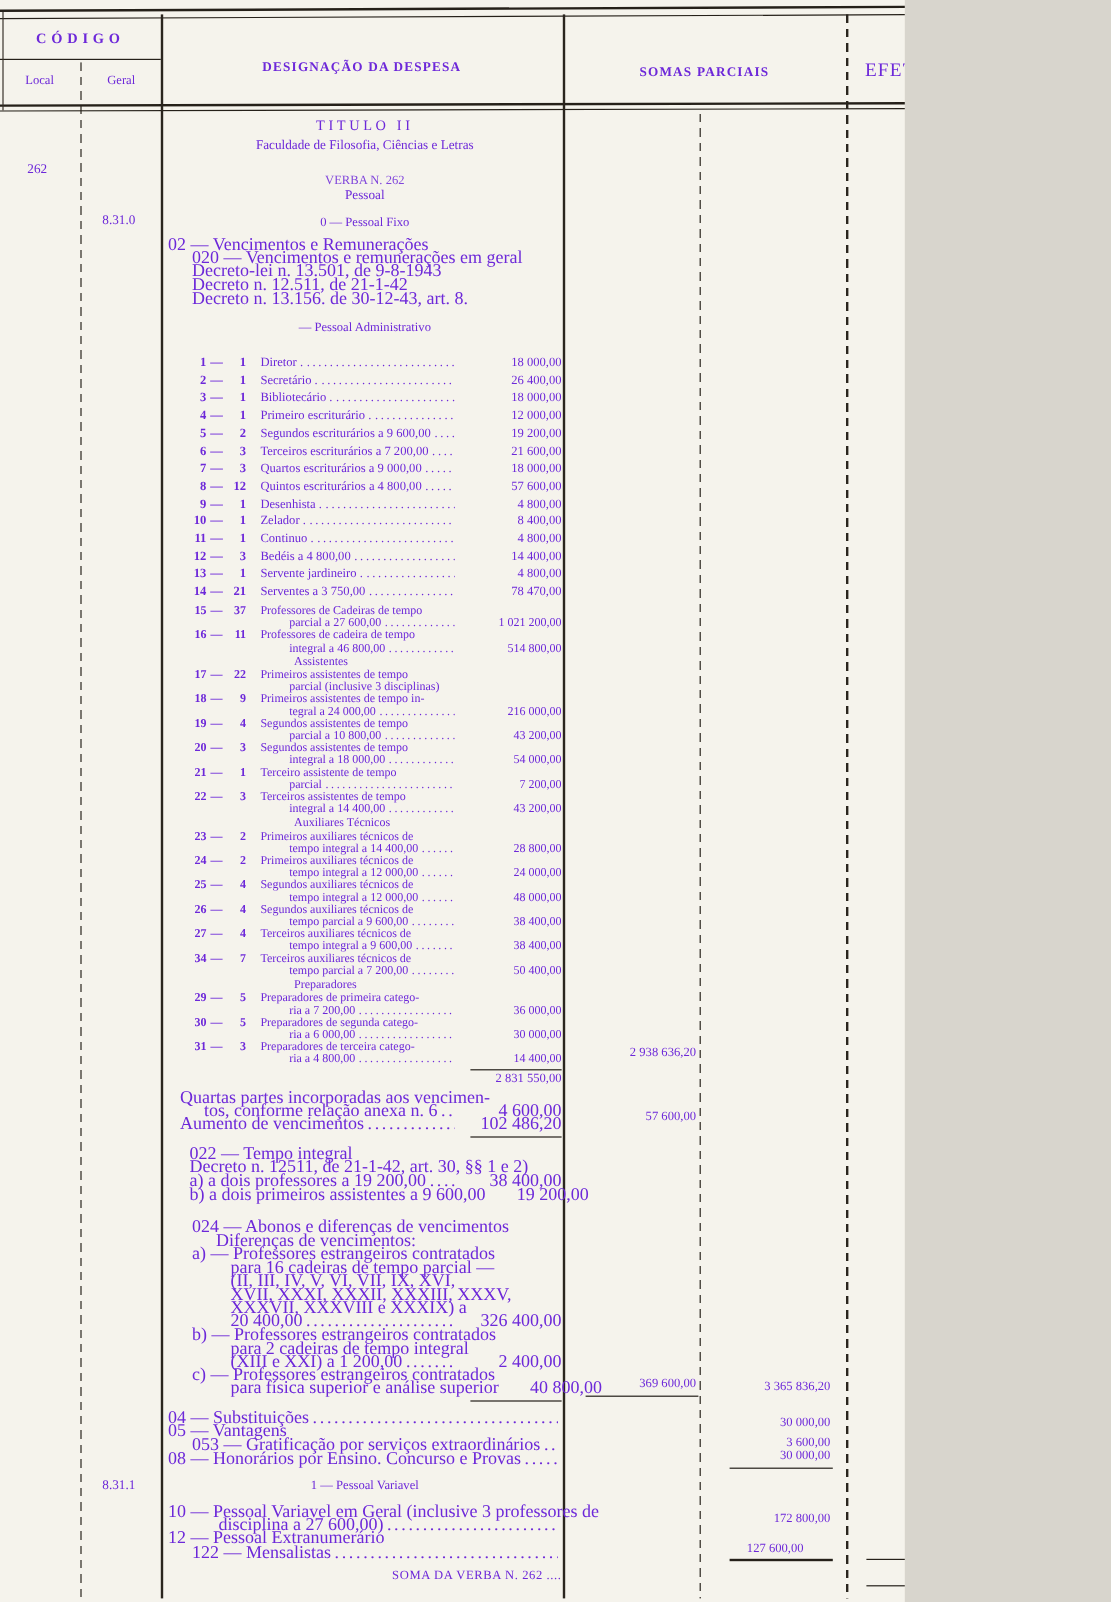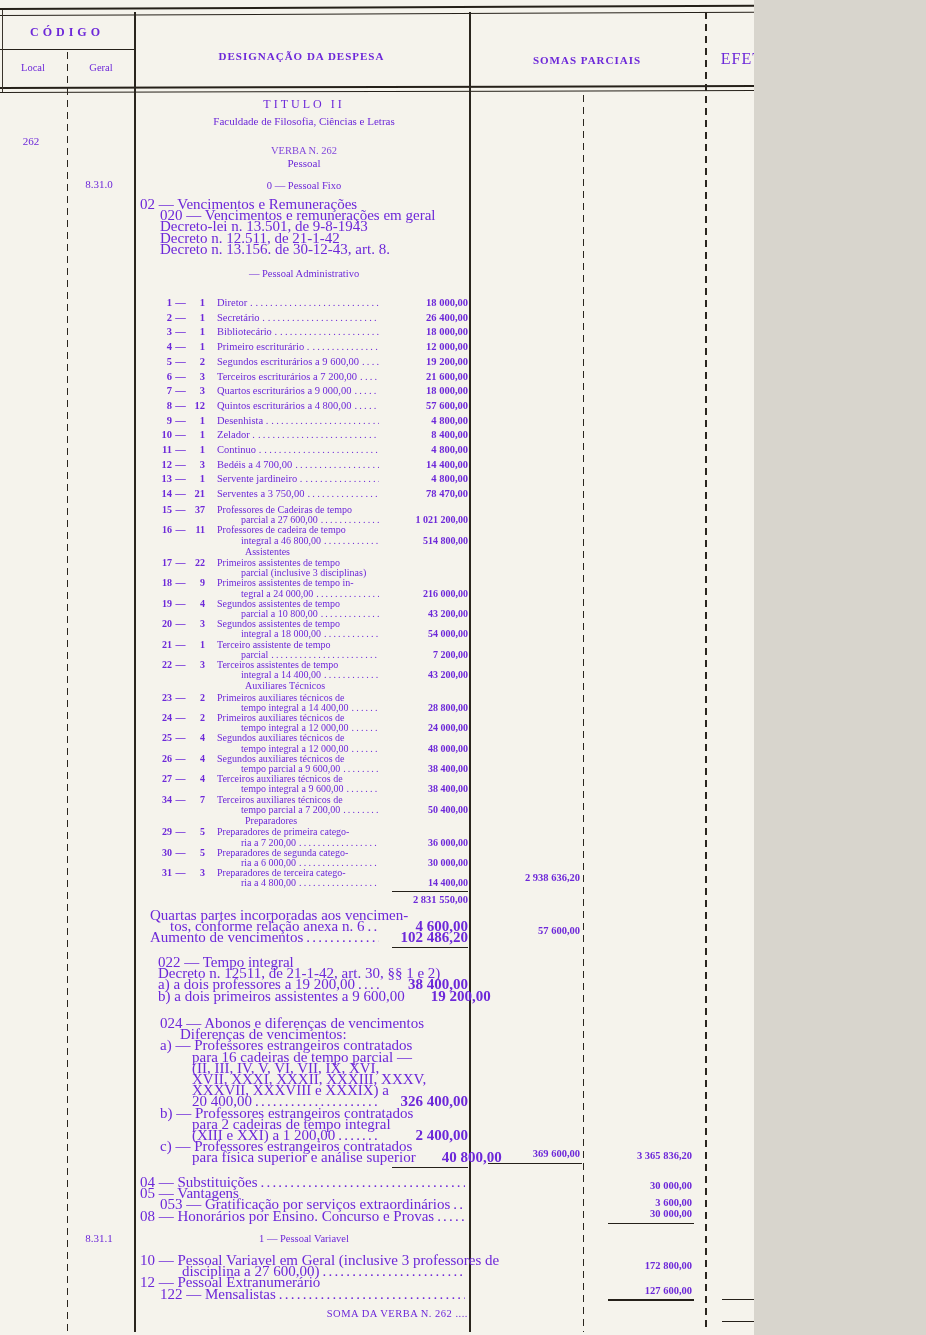--- a/index.html
+++ b/index.html
@@ -7,21 +7,21 @@
         font-family:"Liberation Serif","DejaVu Serif",serif;color:#6d28d9;overflow:hidden;}
   .abs{position:absolute;}
   .vrule{position:absolute;width:2px;background:#2a251e;}
   .vrule.dash{background:repeating-linear-gradient(to bottom,#2a251e 0 7px,transparent 7px 12px);}
   .vrule.thin{width:1px;background:#3a342c;}
   .hrule{position:absolute;height:2px;background:#252019;}
   .hrule.thin{height:1px;}
   .c{text-align:center;}
   .r{text-align:right;}
   .b{font-weight:normal;}
-  .amt{font-weight:bold;white-space:nowrap;}
+  .amt{font-weight:normal;white-space:nowrap;}
   .hdr{font-weight:bold;letter-spacing:1px;font-size:11px;}
   .hdr-big{font-weight:bold;letter-spacing:4px;font-size:12px;}
   .small{font-size:10px;}
   
   .it{display:flex;align-items:baseline;line-height:14.7px;font-size:10.5px;}
   .nq{display:flex;flex:none;width:54px;font-weight:bold;}
   .nq .n{width:17px;text-align:right;}
   .nq .d{width:17px;text-align:center;}
   .nq .q{width:16px;text-align:right;}
   .it>.tx{margin-left:8px;white-space:nowrap;}
@@ -202,21 +202,21 @@
         <span class="tx">Continuo .</span>
         <span class="dots"></span>
         <span class="vl amt">4 800,00</span>
       </div>
       <div class="it">
         <span class="nq">
           <span class="n">12</span>
           <span class="d">—</span>
           <span class="q">3</span>
         </span>
-        <span class="tx">Bedéis a 4 700,00</span>
+        <span class="tx">Bedéis a 4 800,00</span>
         <span class="dots"></span>
         <span class="vl amt">14 400,00</span>
       </div>
       <div class="it">
         <span class="nq">
           <span class="n">13</span>
           <span class="d">—</span>
           <span class="q">1</span>
         </span>
         <span class="tx">Servente jardineiro .</span>
@@ -607,21 +607,21 @@
   <div class="abs amt r" style="left:476px;top:925px;width:104px;font-size:10.5px;">57 600,00</div>
   <div class="abs amt r" style="left:476px;top:1148px;width:104px;font-size:10.5px;">369 600,00</div>
   <div class="hrule thin" style="left:488px;top:1163px;width:94px;"></div>
 
   <div class="abs amt r" style="left:600px;top:1150px;width:92px;font-size:10.5px;">3 365 836,20</div>
   <div class="abs amt r" style="left:600px;top:1180px;width:92px;font-size:10.5px;">30 000,00</div>
   <div class="abs amt r" style="left:600px;top:1197px;width:92px;font-size:10.5px;">3 600,00</div>
   <div class="abs amt r" style="left:600px;top:1208px;width:92px;font-size:10.5px;">30 000,00</div>
   <div class="hrule thin" style="left:608px;top:1223px;width:86px;"></div>
   <div class="abs amt r" style="left:600px;top:1260px;width:92px;font-size:10.5px;">172 800,00</div>
-  <div class="abs amt r" style="left:600px;top:1285px;width:92px;font-size:10.5px;">127 600,00</div>
+  <div class="abs amt r" style="left:600px;top:1285px;width:92px;font-size:10.5px;text-align:center;">127 600,00</div>
   <div class="hrule" style="left:608px;top:1299px;width:86px;"></div>
 
   <div class="abs amt r" style="left:716px;top:1208px;width:96px;font-size:10.5px;">3 313 436,20</div>
   <div class="abs amt r" style="left:716px;top:1285px;width:96px;font-size:10.5px;">300 400,00</div>
   <div class="hrule thin" style="left:722px;top:1299px;width:92px;"></div>
   <div class="abs amt r" style="left:716px;top:1306px;width:96px;font-size:10.5px;">3 729 836,20</div>
   <div class="hrule thin" style="left:722px;top:1321px;width:92px;"></div>
 
 </div>
 

